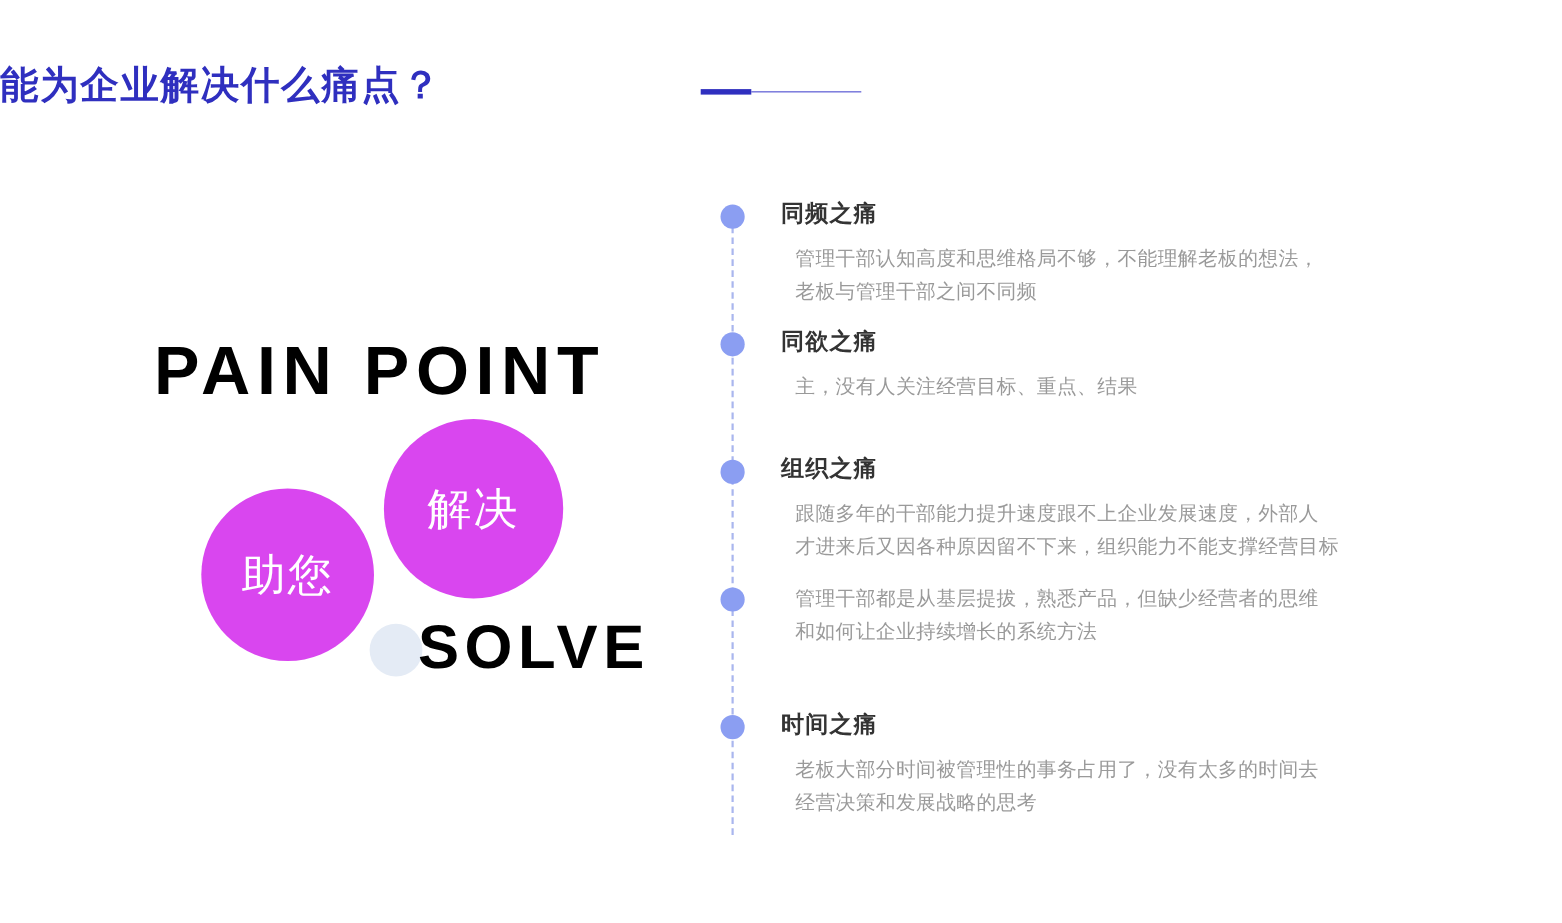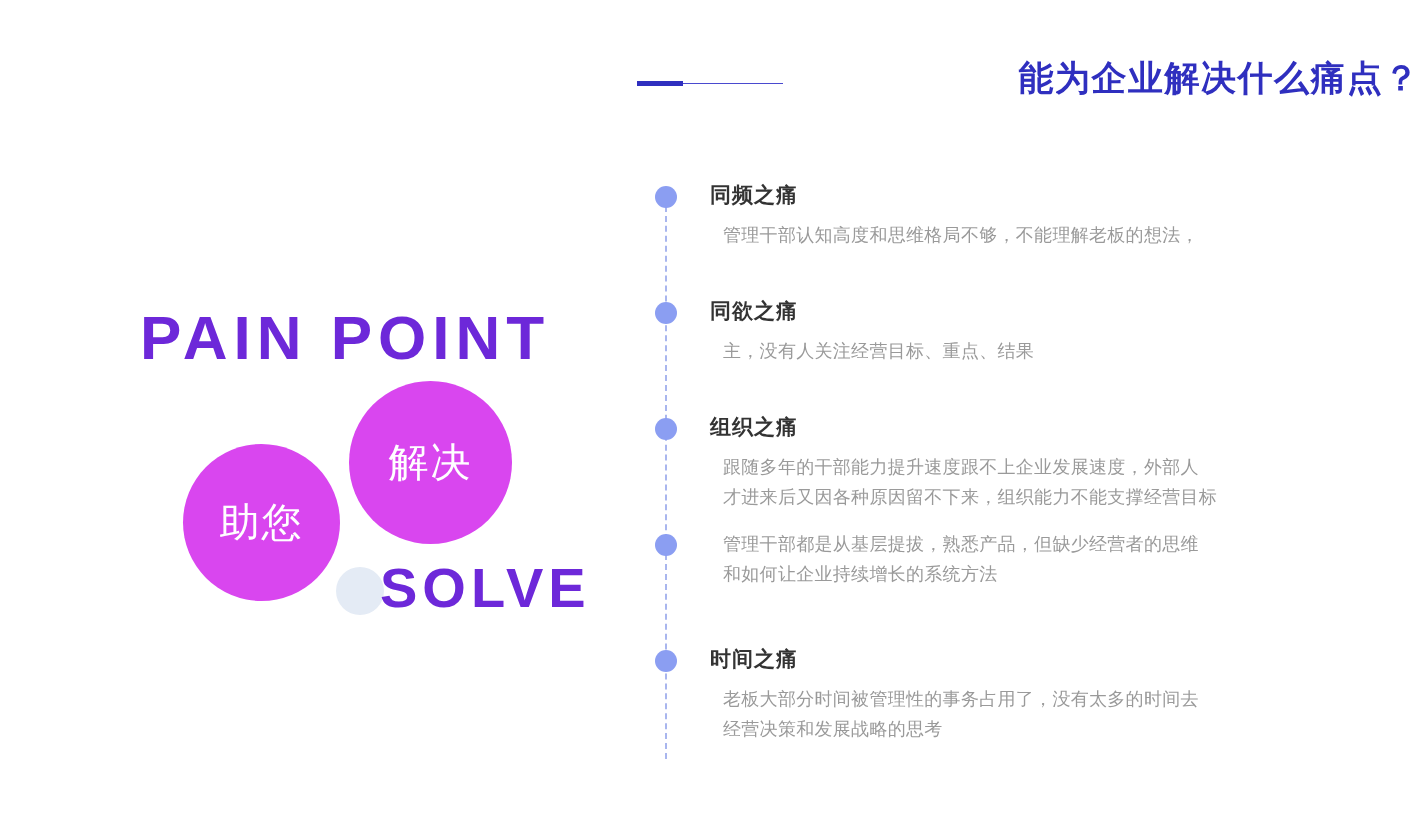--- a/index.html
+++ b/index.html
@@ -14,21 +14,21 @@
     overflow: hidden;
     position: relative;
   }
 
   
   .title-block {
     position: absolute;
     left: 0;
     top: 56px;
     width: 1420px;
-    text-align: right;
+    text-align: left;
   }
   .page-title {
     font-size: 35px;
     font-weight: bold;
     color: #2f2fbf;
     letter-spacing: 1.5px;
     line-height: 1.25;
     white-space: nowrap;
   }
   .divider {
@@ -59,21 +59,21 @@
   .graphic {
     position: absolute;
     left: 0;
     top: 0;
     width: 640px;
     height: 839px;
   }
   .ghost-text {
     position: absolute;
     font-weight: bold;
-    color: #6d28d9;
+    color: #000000;
     line-height: 1;
     white-space: nowrap;
     user-select: none;
   }
   .ghost-pain {
     left: 140px;
     top: 307px;
     font-size: 62px;
     letter-spacing: 6px;
   }
@@ -188,20 +188,21 @@
 </div>
 
 <div class="timeline">
   <div class="timeline-axis"></div>
 
   <div class="tl-item">
     <span class="tl-dot"></span>
     <div class="tl-heading">同频之痛</div>
     <div class="tl-desc">
       <span class="ln">管理干部认知高度和思维格局不够，不能理解老板的想法，</span>
+      <span class="ln">老板与管理干部之间不同频</span>
     </div>
   </div>
 
   <div class="tl-item">
     <span class="tl-dot"></span>
     <div class="tl-heading">同欲之痛</div>
     <div class="tl-desc">
       <span class="ln">主，没有人关注经营目标、重点、结果</span>
     </div>
   </div>

